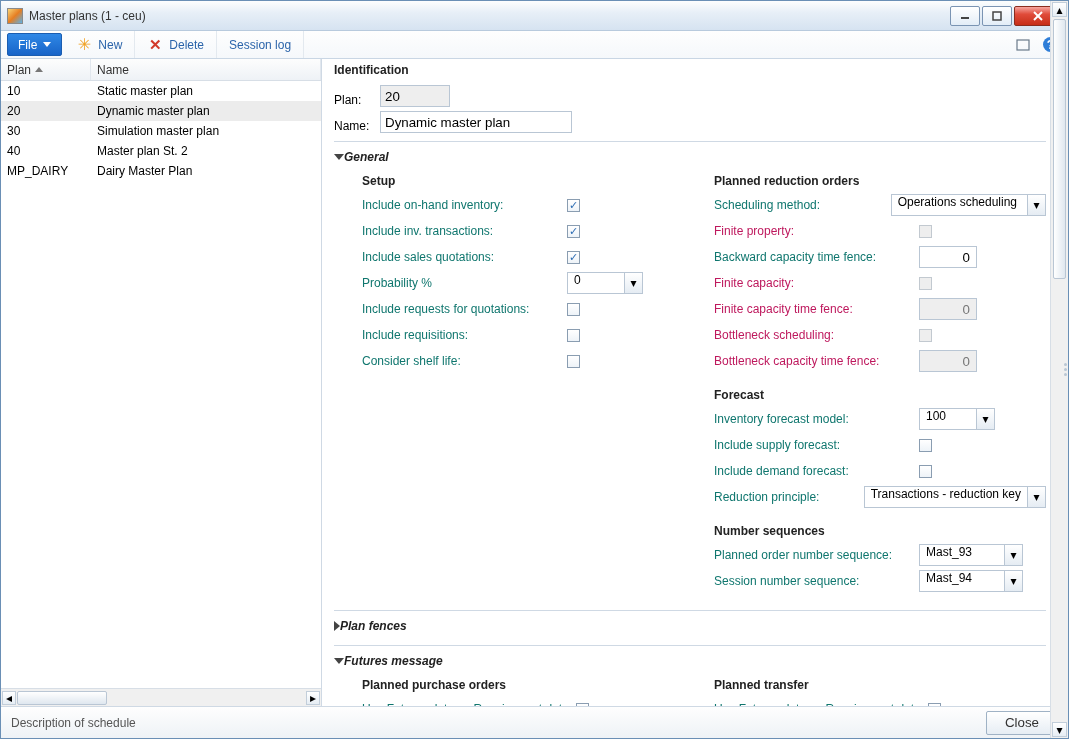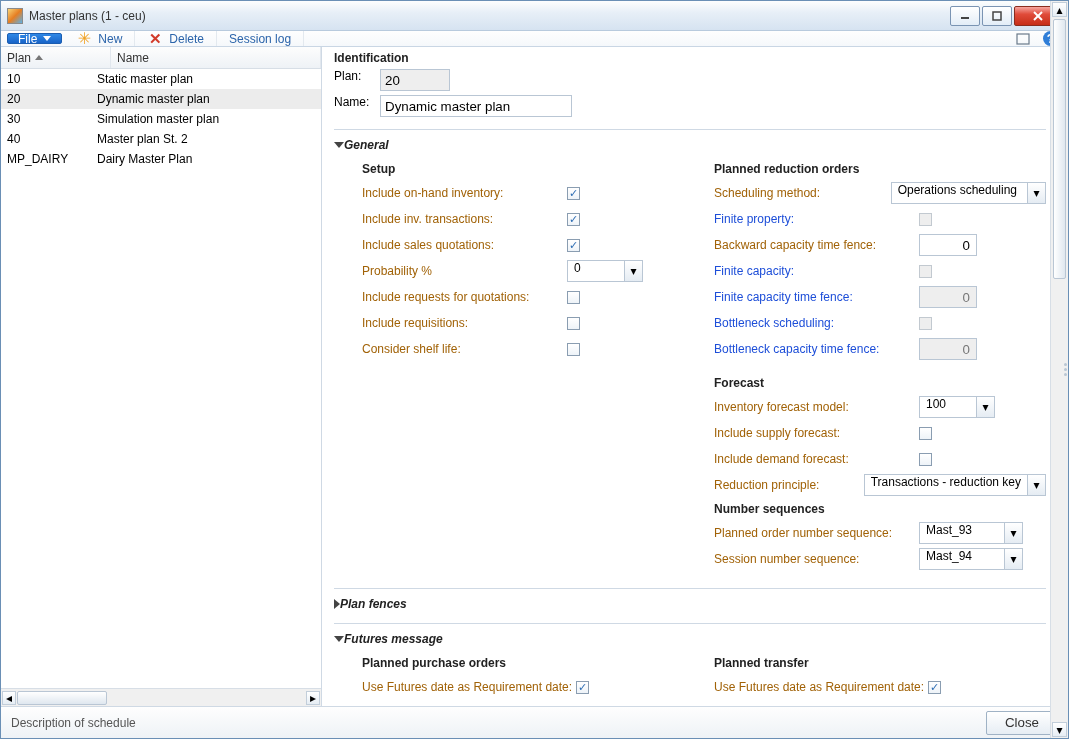--- a/index.html
+++ b/index.html
@@ -9,33 +9,33 @@
 
 .titlebar { height: 30px; background: linear-gradient(#fdfefe, #e7eff7 40%, #d6e3f1); display: flex; align-items: center; padding: 0 6px; border-bottom: 1px solid #b8cadd; }
 .titlebar .app-icon { width: 16px; height: 16px; margin-right: 6px; background: linear-gradient(135deg,#f8d477,#e67e22 50%,#5bb1e8); border:1px solid #8a8a8a; }
 .titlebar .title-text { flex: 1; color: #333; }
 .win-ctrls { display: flex; gap: 2px; }
 .win-btn { width: 30px; height: 20px; border: 1px solid #7a94b3; background: linear-gradient(#fff,#e3edf7); border-radius: 2px; display:flex; align-items:center; justify-content:center; }
 .win-btn.close { width: 48px; background: linear-gradient(#f6a6a0, #e04b3a 40%, #c62e18); border-color:#8a2c1e; color:#fff; font-weight:bold; }
 .win-btn svg { display:block; }
 
 
-.toolbar { height: 16px; background: linear-gradient(#fefefe,#f5f8fb); border-bottom: 1px solid #c9d6e4; display: flex; align-items: stretch; padding: 0 4px; }
+.toolbar { height: 28px; background: linear-gradient(#fefefe,#f5f8fb); border-bottom: 1px solid #c9d6e4; display: flex; align-items: stretch; padding: 0 4px; }
 .toolbar .file-btn { background: linear-gradient(#2f88e6,#1864c8); color: #fff; padding: 0 10px; display:flex; align-items:center; gap:6px; border:1px solid #1a5db1; border-radius:2px; margin: 2px 2px; }
 .toolbar .tbtn { display:flex; align-items:center; gap:6px; padding: 0 12px; color:#2b64aa; cursor:pointer; border-right:1px solid #e3e9ef; }
 .toolbar .tbtn:last-of-type{border-right:none;}
 .toolbar .spacer { flex:1; }
 .tool-ic { width:16px; height:16px; display:inline-flex; align-items:center; justify-content:center; }
 
 
 .body { flex:1; display:flex; min-height:0; }
 .left-pane { width: 321px; border-right:1px solid #cfd9e4; display:flex; flex-direction:column; min-width:0; }
 .grid-head { display:flex; height:22px; background: linear-gradient(#fdfdfd,#eef2f6); border-bottom:1px solid #d7dee6; }
 .grid-head .col { padding:3px 6px; border-right:1px solid #e1e7ee; display:flex; align-items:center; gap:4px; color:#333;}
-.grid-head .col.plan{ width:110px;}
+.grid-head .col.plan{ width:90px;}
 .grid-head .col.name{ flex:1;}
 .grid-rows { flex:1; overflow:hidden; }
 .grid-row { display:flex; height:20px; align-items:center; }
 .grid-row .c1 { width:90px; padding:0 6px; }
 .grid-row .c2 { flex:1; padding:0 6px; }
 .grid-row.sel { background:#ececec; }
 .h-scroll { height:18px; background:#f0f0f0; border-top:1px solid #d7dee6; position:relative; }
 .h-scroll .thumb{ position:absolute; left:16px; top:2px; height:14px; width:90px; background:linear-gradient(#fff,#dfe7ef); border:1px solid #b9c6d4; border-radius:2px;}
 .h-scroll .arr{ position:absolute; top:2px; width:14px; height:14px; background:linear-gradient(#fff,#e6edf4); border:1px solid #c2ceda; display:flex;align-items:center;justify-content:center;}
 .h-scroll .arr.l{left:1px;} .h-scroll .arr.r{right:1px;}
@@ -44,38 +44,38 @@
 .form-area { flex:1; overflow:hidden; padding: 4px 0 0 12px; position:relative; }
 .form-scroll { position:absolute; top:0; right:0; bottom:0; width:18px; background:#f0f0f0; border-left:1px solid #d7dee6;}
 .form-scroll .arr{position:absolute; left:1px; width:15px; height:15px; background:linear-gradient(#fff,#e6edf4); border:1px solid #c2ceda; display:flex;align-items:center;justify-content:center;}
 .form-scroll .arr.u{top:1px;} .form-scroll .arr.d{bottom:1px;}
 .form-scroll .thumb{ position:absolute; left:2px; top:18px; width:13px; height:260px; background:linear-gradient(90deg,#fff,#dfe7ef); border:1px solid #b9c6d4; border-radius:2px;}
 .form-scroll .grip{position:absolute; right:0; top:50%; transform:translateY(-50%); width:6px; height:26px; display:flex; flex-direction:column; gap:2px; align-items:center; justify-content:center;}
 .form-scroll .grip span{width:3px;height:3px;background:#b9c6d4;border-radius:50%;}
 
 .sec-title { font-weight:bold; color:#222; margin-bottom:4px; }
 .ident { padding-right:30px; }
-.frow { display:flex; align-items:flex-start; height:26px; }
+.frow { display:flex; align-items:flex-end; height:26px; }
 .frow .lab { width: 46px; }
 .frow input[type=text]{ height:22px; border:1px solid #b9c6d4; padding:0 4px; }
 .frow.plan input{ width:70px; background:#eee;}
 .frow.name input{ width:192px; }
 
 .collapsible { border-top:1px solid #cfd9e4; margin-top:8px; padding-top:4px; margin-right:22px;}
 .collapsible .hdr { display:flex; align-items:center; font-weight:bold; font-style:italic; color:#222; height:22px;}
 .collapsible .hdr .tri{ width:0;height:0; display:inline-block;}
 .tri.open{ border-left:5px solid transparent; border-right:5px solid transparent; border-top:6px solid #444;}
 .tri.closed{ border-top:5px solid transparent; border-bottom:5px solid transparent; border-left:6px solid #444;}
 
 .two-col { display:flex; gap:20px; padding:2px 0 8px 28px; }
 .col-half { flex:1; min-width:0; }
 .subhead { font-weight:bold; color:#222; height:22px; display:flex; align-items:center;}
 .field { display:flex; align-items:center; height:26px; }
-.field .flab { width: 205px; color:#a16207;}
-.field.dis .flab{ color:#1d4ed8;}
+.field .flab { width: 205px; color:#0f766e;}
+.field.dis .flab{ color:#be185d;}
 .field input[type=text]{ width:58px; height:22px; border:1px solid #b9c6d4; text-align:right; padding:0 6px;}
 .field.dis input[type=text]{ background:#eee; color:#777;}
 .field .combo{ height:22px; border:1px solid #b9c6d4; background:#fff; display:flex; align-items:flex-start; }
 .field .combo .ct{ padding:0 6px; flex:1; white-space:nowrap; overflow:hidden; }
 .field .combo .cb{ width:18px; height:100%; border-left:1px solid #b9c6d4; background:linear-gradient(#fff,#e5ecf3); display:flex;align-items:center;justify-content:center;}
 .field .combo.small{ width:76px;}
 .field .combo.med{ width:180px;}
 .field .combo.wide{ width:200px;}
 .field .combo.cb90{ width:104px;}
 
@@ -291,21 +291,21 @@
                   <span class="chk"></span>
                 </div>
               <div class="field">
                   <div class="flab">Reduction principle:</div>
                   <div class="combo wide">
                     <div class="ct">Transactions - reduction key</div>
                     <div class="cb">▾</div>
                   </div>
                 </div>
 
-              <div class="subhead" style="margin-top:0;">Number sequences</div>
+              <div class="subhead" style="margin-top:10px;">Number sequences</div>
               <div class="field">
                   <div class="flab">Planned order number sequence:</div>
                   <div class="combo cb90">
                     <div class="ct">Mast_93</div>
                     <div class="cb">▾</div>
                   </div>
                 </div>
               <div class="field">
                   <div class="flab">Session number sequence:</div>
                   <div class="combo cb90">

